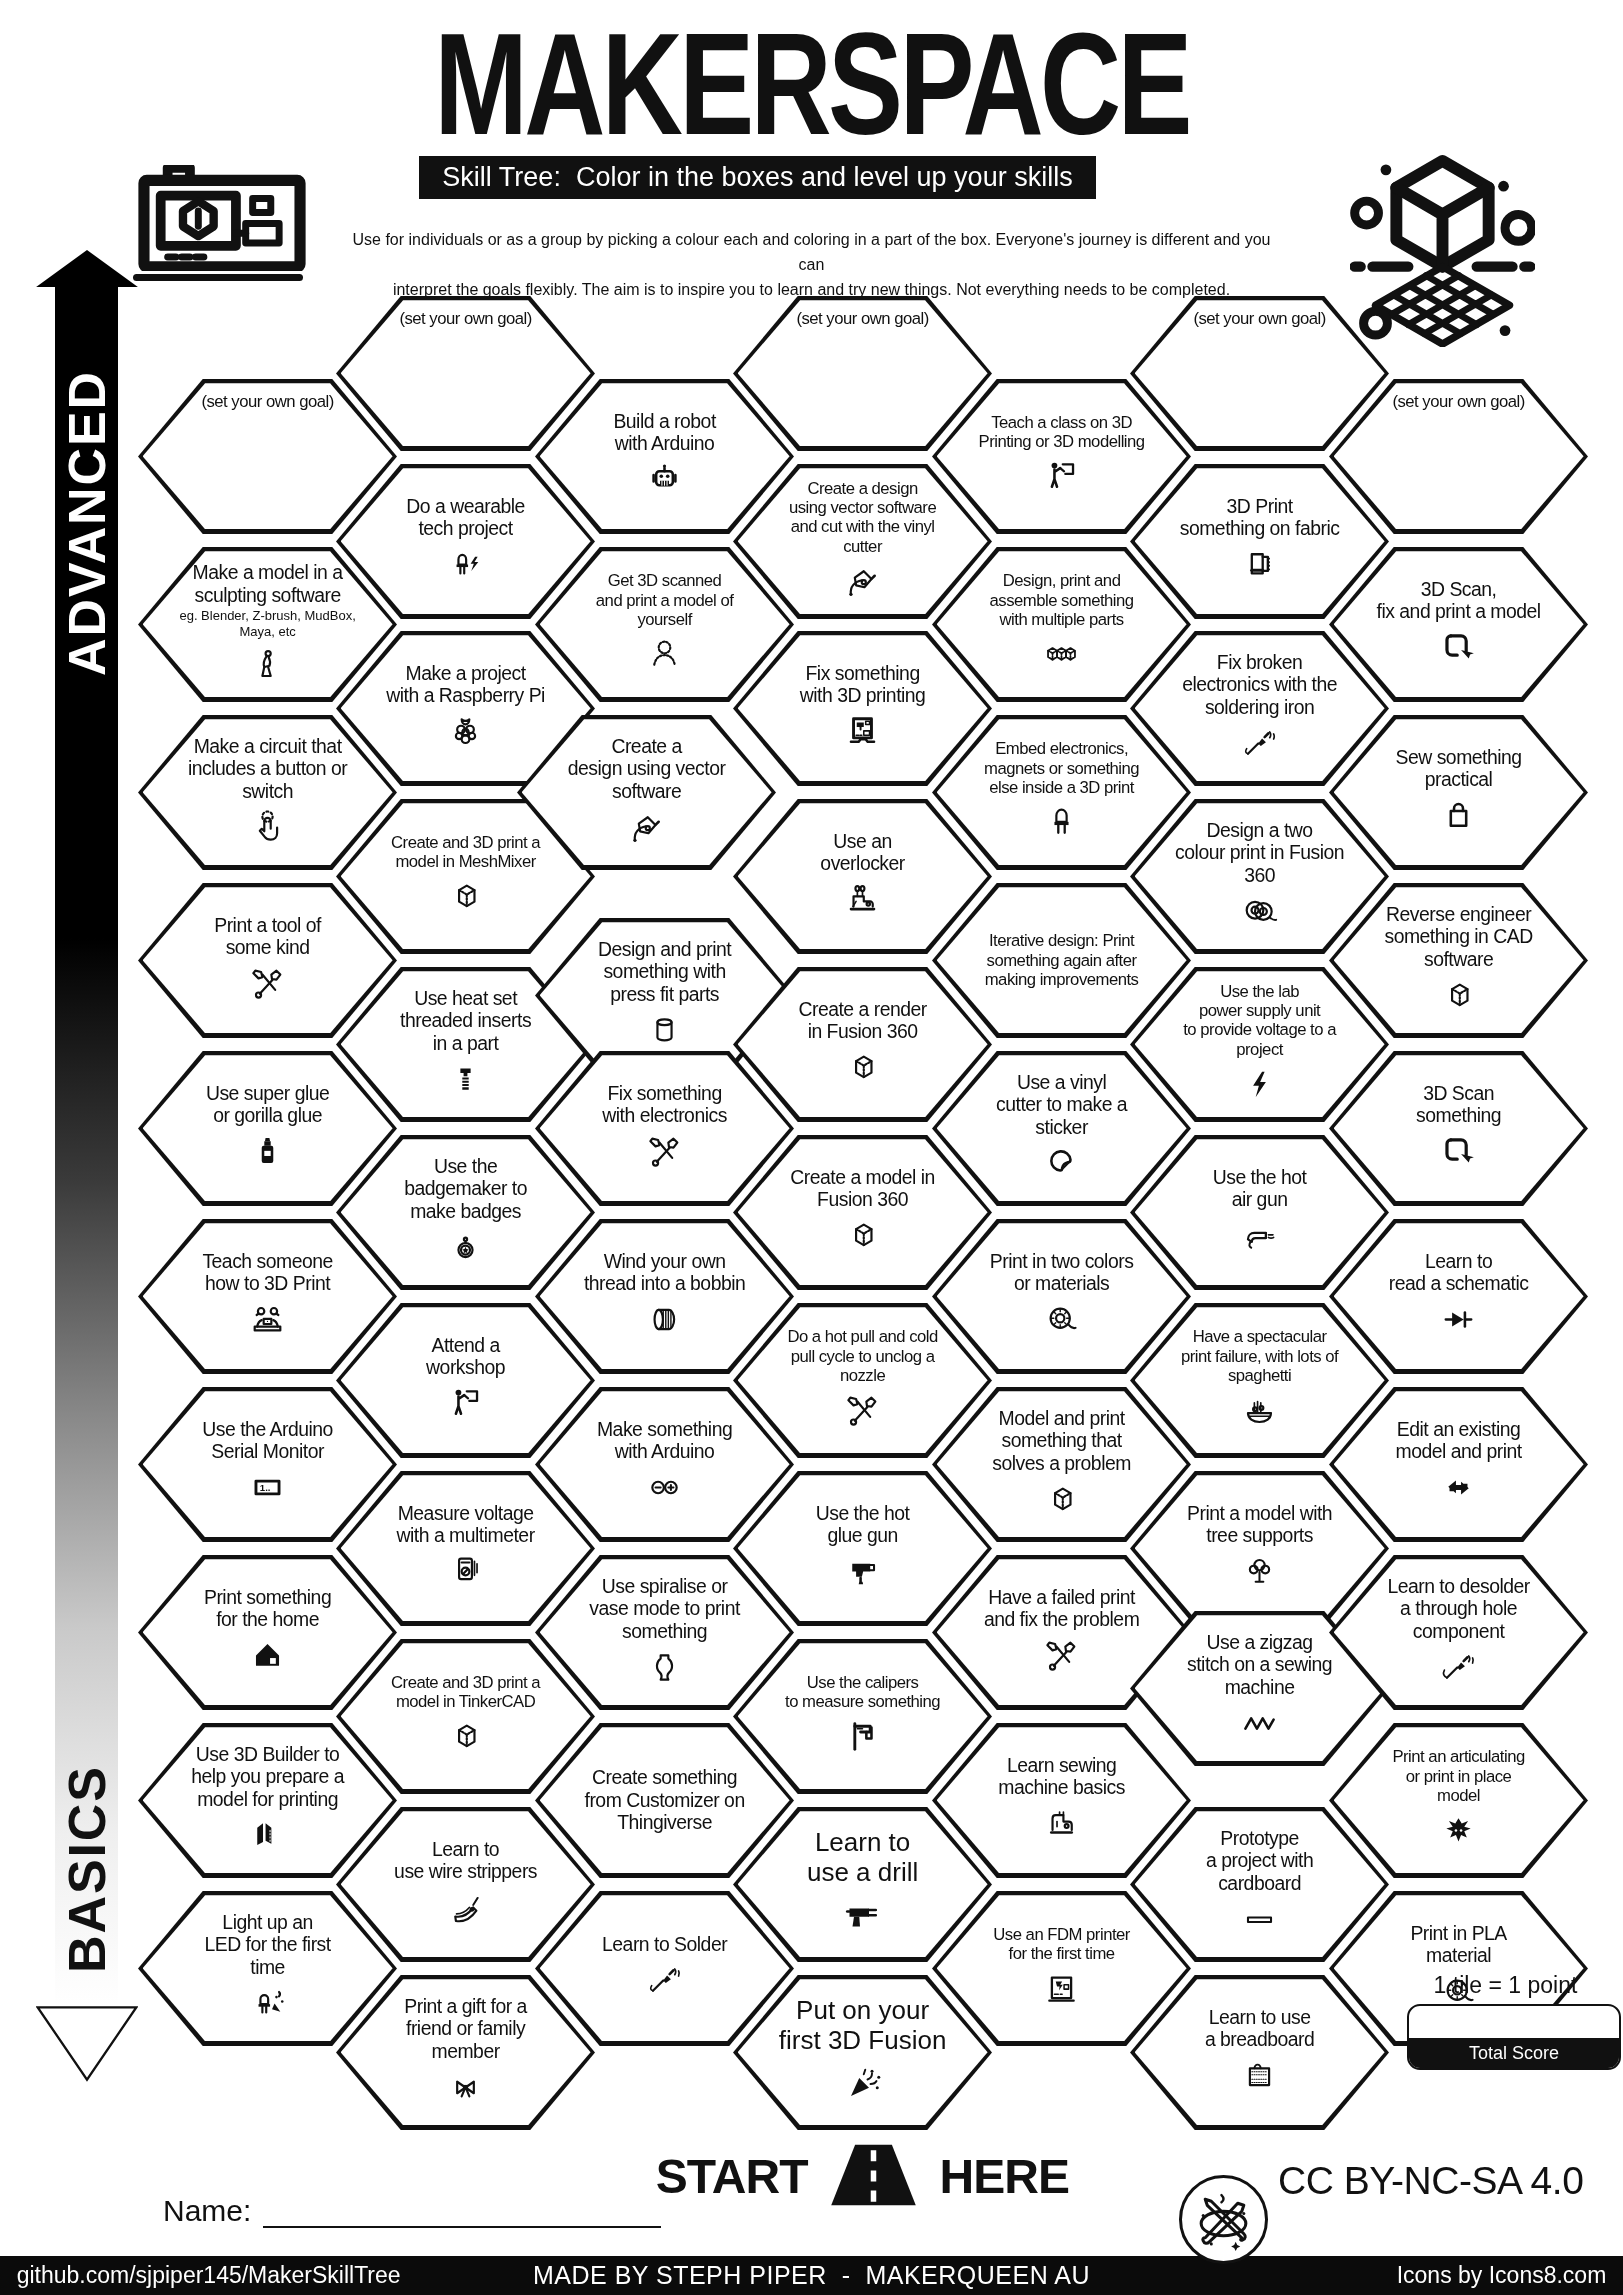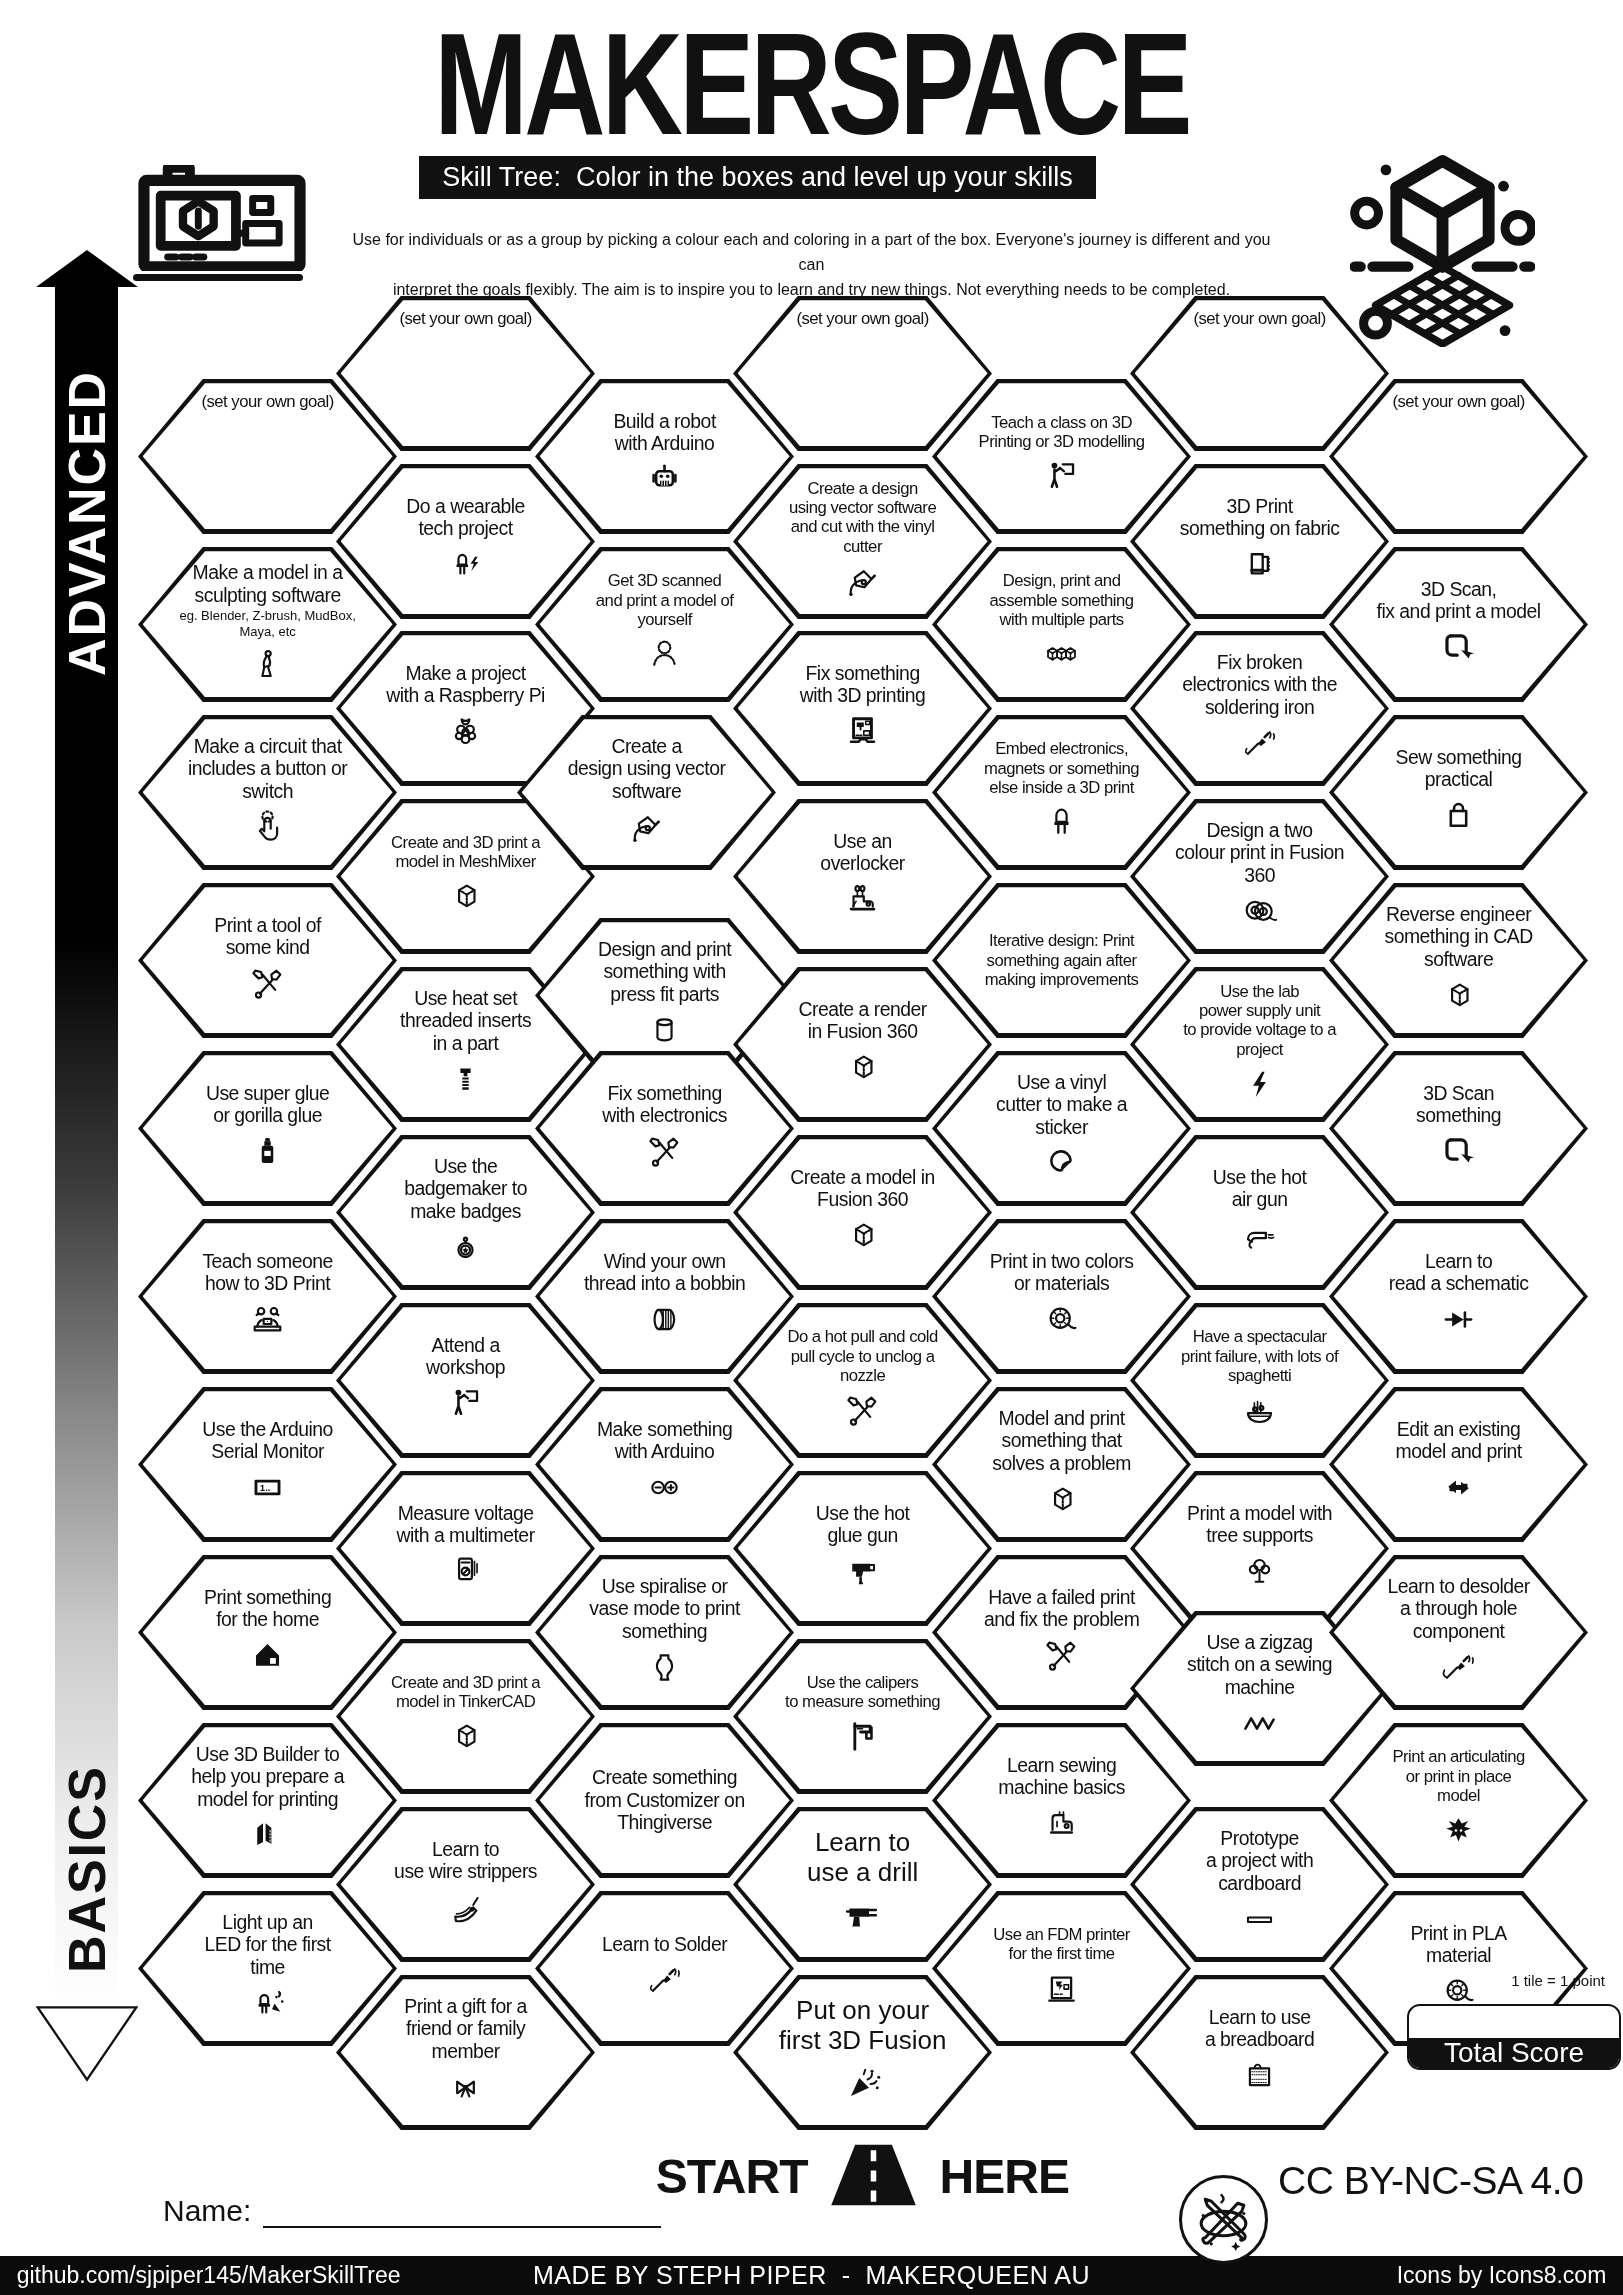--- a/index.html
+++ b/index.html
@@ -42,24 +42,24 @@
   .tile-label.big{font-size:26px;letter-spacing:0;}
   .tile-sub{white-space:pre-line;text-align:center;font-size:13px;line-height:1.2;margin-top:-2.8px;}
   .hex.goal .tile-label{position:absolute;top:9.3px;left:0;width:100%;font-size:16.7px;}
   .tile-icon{flex:0 0 auto;}
 
   
   .start-here{position:absolute;left:599px;top:2141px;width:527px;display:flex;align-items:center;justify-content:center;gap:19.4px;}
   .start-here .word{font-size:48px;font-weight:800;letter-spacing:-0.9px;}
   .name-row{position:absolute;left:163px;top:2194px;font-size:30px;}
   .name-line{position:absolute;left:263px;top:2226px;width:398px;border-bottom:2.3px solid #111;}
-  .tile-note{position:absolute;left:1406px;top:1972px;width:199px;text-align:right;font-size:15px;}
+  .tile-note{position:absolute;left:1406px;top:1972px;width:199px;text-align:center;font-size:23px;}
   .score-card{position:absolute;left:1407px;top:2004px;width:214px;height:66px;border:2.8px solid #111;border-radius:13px;
     overflow:hidden;background:#fff;display:flex;flex-direction:column;justify-content:flex-end;box-sizing:border-box;}
-  .score-card .score-bar{height:30px;background:#111;color:#fff;display:flex;align-items:center;justify-content:center;font-size:28px;}
+  .score-card .score-bar{height:30px;background:#111;color:#fff;display:flex;align-items:center;justify-content:center;font-size:18px;}
   .cc-row-text{position:absolute;left:1278px;top:2159px;width:352px;font-size:39px;letter-spacing:-0.5px;white-space:nowrap;}
   .cc-circle{position:absolute;left:1179px;top:2175px;width:89px;height:89px;border-radius:50%;
     background:#fff;border:3.2px solid #111;box-sizing:border-box;display:flex;align-items:center;justify-content:center;z-index:5;}
 
   .footer-bar{position:absolute;left:0;top:2256px;width:1623px;height:39px;background:#0b0b0b;color:#fff;
     display:flex;align-items:center;}
   .footer-bar .f-left{position:absolute;left:16.7px;font-size:23px;}
   .footer-bar .f-center{position:absolute;left:0;width:100%;text-align:center;font-size:25px;letter-spacing:0.5px;white-space:pre;}
   .footer-bar .f-right{position:absolute;right:16.7px;font-size:23px;}
 </style>

